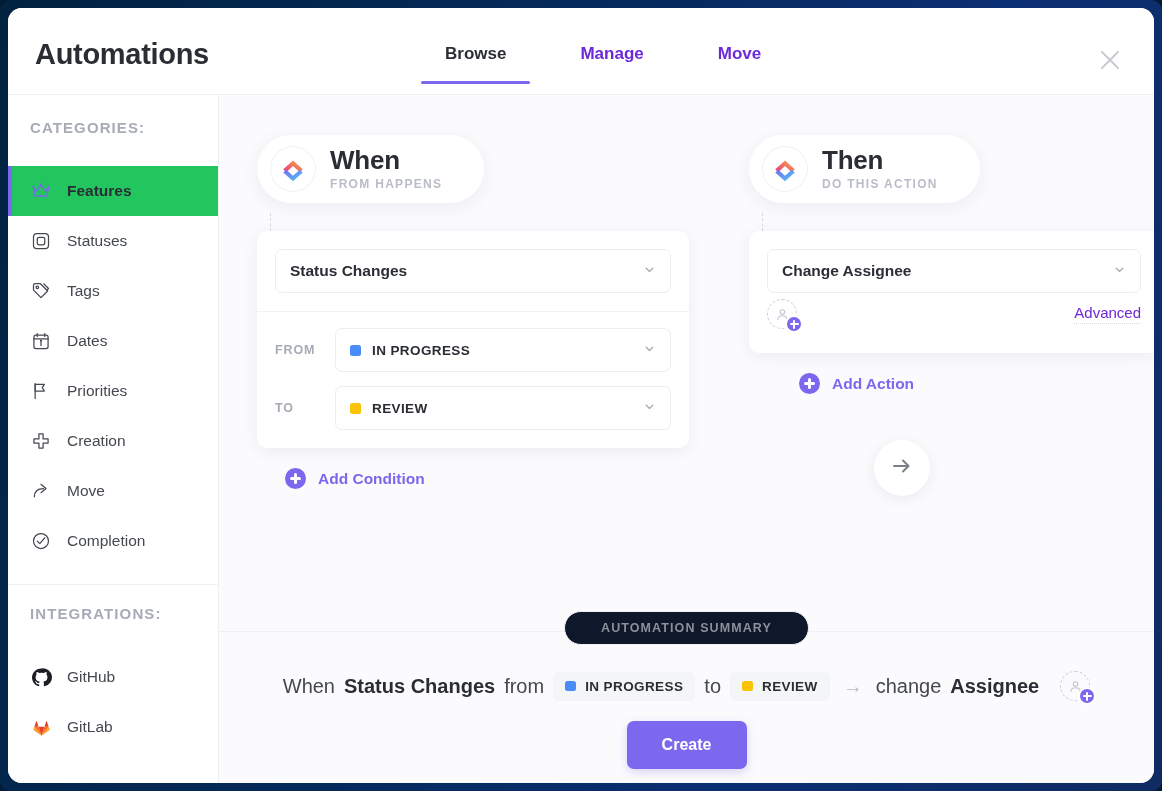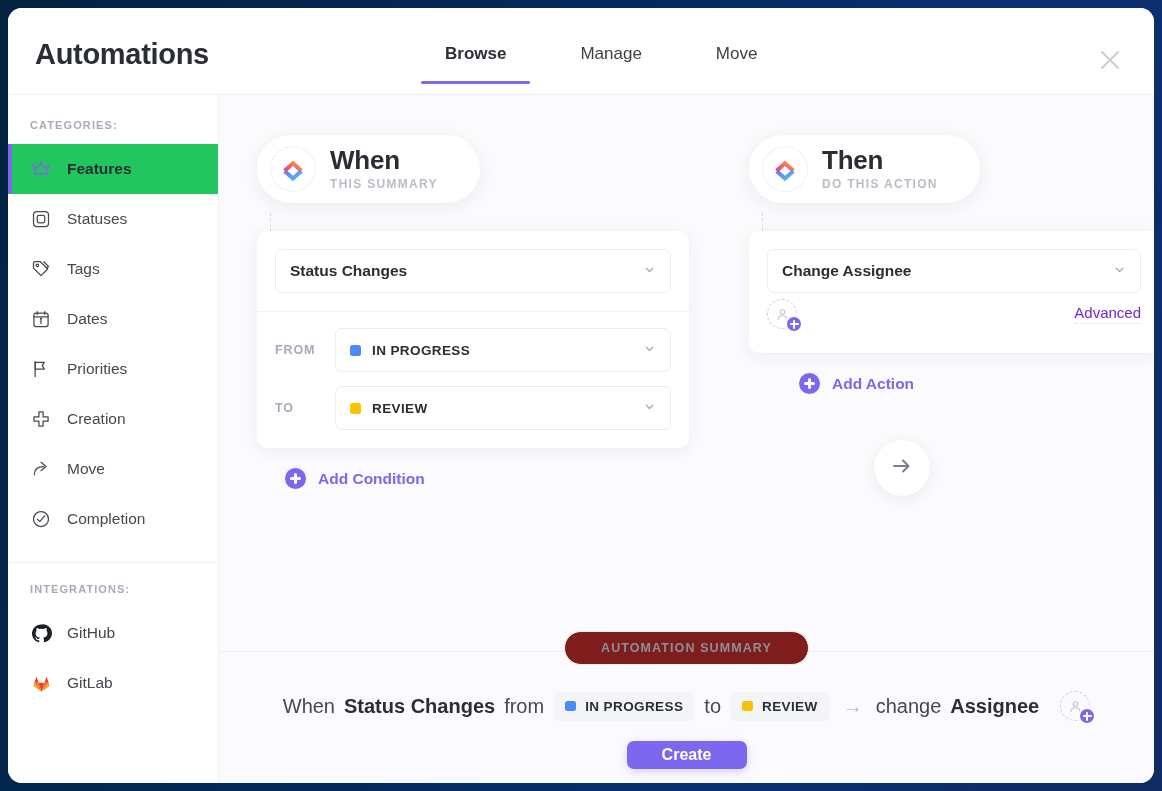--- a/index.html
+++ b/index.html
@@ -12,20 +12,21 @@
     background: #001b33;
   }
 
   
   #screen {
     position: relative;
     width: 1162px;
     height: 791px;
     background: linear-gradient(110deg, #012340 0%, #062a5e 45%, #0b2f73 70%, #102b62 100%);
     overflow: hidden;
+    border-radius: 11px;
   }
 
   #modal {
     position: absolute;
     left: 8px;
     top: 8px;
     width: 1146px;
     height: 775px;
     background: #ffffff;
     border-radius: 14px;
@@ -56,22 +57,22 @@
     position: absolute;
     left: 400px;
     top: 36px;
     display: flex;
     gap: 0px;
   }
   .tab {
     position: relative;
     padding: 0 37px 20px 37px;
     font-size: 17px;
-    color: #404040;
-    font-weight: 400;
+    color: #6d28d9;
+    font-weight: 700;
     cursor: pointer;
     white-space: nowrap;
   }
   .tab.active { color: #2a2e34; font-weight: 700; }
   .tab.active::after {
     content: "";
     position: absolute;
     left: 13px; right: 13px; bottom: 0;
     height: 3px;
     background: #7b68ee;
@@ -104,25 +105,25 @@
   
   .sidebar {
     width: 211px;
     flex: 0 0 211px;
     background: #ffffff;
     border-right: 1px solid #eef0f3;
     padding-top: 24px;
     overflow: hidden;
   }
   .side-heading {
-    font-size: 11px;
+    font-size: 15px;
     letter-spacing: 1.1px;
     color: #a6abb6;
     font-weight: 600;
-    padding: 0 0 13px 22px;
+    padding: 0 0 30px 22px;
   }
   .side-item {
     display: flex;
     align-items: center;
     gap: 15px;
     height: 50px;
     padding-left: 22px;
     cursor: pointer;
     position: relative;
     color: #44484f;
@@ -380,21 +381,21 @@
     position: absolute;
     left: 0; right: 0; top: 30px;
     height: 1px;
     background: #eef0f3;
   }
   .summary-pill {
     position: relative;
     margin: 10px auto 0 auto;
     width: 245px;
     height: 34px;
-    background: #7f1d1d;
+    background: #0f172a;
     border: 1px solid #f0f1f4;
     border-radius: 20px;
     display: flex; align-items: center; justify-content: center;
     font-size: 12.5px;
     letter-spacing: 1.1px;
     color: #8b9099;
     font-weight: 600;
     z-index: 2;
   }
   .summary-sentence {
@@ -425,21 +426,21 @@
   .sum-arrow { color: #b9bdc7; font-size: 20px; margin: 0 4px; }
   .sum-avatar { margin-left: 12px; }
 
   .create-wrap {
     display: flex;
     justify-content: center;
     margin-top: 20px;
   }
   .create-btn {
     width: 120px;
-    height: 28px;
+    height: 48px;
     background: #7b68ee;
     border: none;
     border-radius: 7px;
     color: #ffffff;
     font-size: 16px;
     font-weight: 700;
     font-family: "Liberation Sans", sans-serif;
     cursor: pointer;
     box-shadow: 0 3px 10px rgba(123,104,238,.28);
   }
@@ -605,21 +606,21 @@
                       <stop offset="0%" stop-color="#7b68ee"></stop>
                       <stop offset="100%" stop-color="#49ccf9"></stop>
                     </linearGradient>
                   </defs>
                   <path d="M5 20.5 L20 7 L35 20.5 L30.5 25 L20 15.5 L9.5 25 Z" fill="url(#g1)"></path>
                   <path d="M5 25.5 L9.5 21 L20 30.5 L30.5 21 L35 25.5 L20 39 Z" fill="url(#g2)"></path>
                 </svg>
               </span>
               <span class="step-text">
                 <span class="t1" style="display:block">When</span>
-                <span class="t2" style="display:block">THIS SUMMARY</span>
+                <span class="t2" style="display:block">FROM HAPPENS</span>
               </span>
             </div>
 
             <div class="card">
               <div class="card-top">
                 <div class="select plain">
                   <span>Status Changes</span>
                   <span class="chev">
                     <svg width="13" height="13" viewBox="0 0 16 16" fill="none" stroke="#a7acb7" stroke-width="1.7" stroke-linecap="round" stroke-linejoin="round">
                         <path d="M4 6.5 8 10.5 12 6.5"></path>

